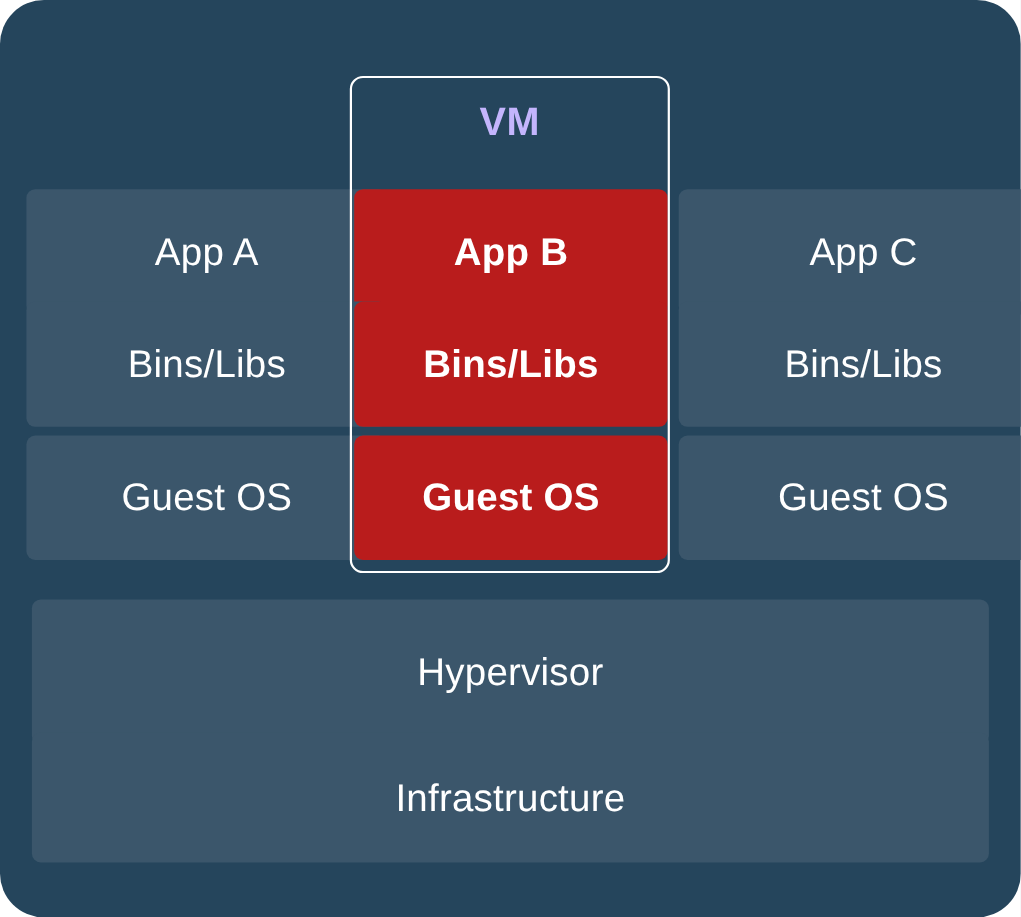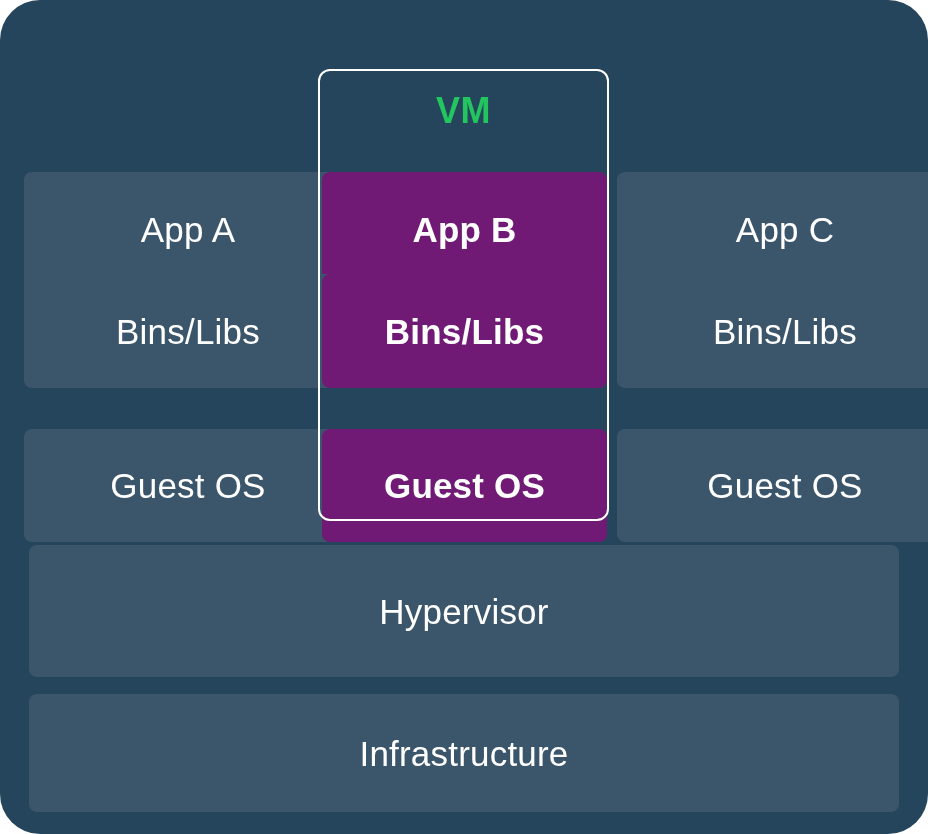--- a/index.html
+++ b/index.html
@@ -45,33 +45,33 @@
     font-size: 35px;
     font-weight: 400;
     letter-spacing: 0.2px;
     line-height: 1;
     white-space: nowrap;
   }
   .stack-box.side {
     background: #3b566b;
   }
   .stack-box.mid {
-    background: #701a75;
+    background: #b91c1c;
     font-weight: 700;
   }
 
   
   .col-left  { left: 24px;  width: 328px; }
   .col-mid   { left: 322px; width: 285px; }
   .col-right { left: 617px; width: 336px; }
 
   
   .row-app   { top: 172px; height: 114px; }
   .row-bins  { top: 274px; height: 114px; }
-  .row-guest { top: 429px; height: 113px; }
+  .row-guest { top: 396px; height: 113px; }
 
   
   #vm-frame {
     position: absolute;
     left: 318px;
     top: 69px;
     width: 291px;
     height: 452px;
     box-sizing: border-box;
     border: 2px solid #ffffff;
@@ -81,21 +81,21 @@
   }
   #vm-label {
     position: absolute;
     left: 318px;
     top: 69px;
     width: 291px;
     height: 84px;
     display: flex;
     align-items: center;
     justify-content: center;
-    color: #22c55e;
+    color: #c4b5fd;
     font-family: "Liberation Sans", sans-serif;
     font-size: 36px;
     font-weight: 700;
     letter-spacing: 0.5px;
     line-height: 1;
   }
 
   
   .full-bar {
     position: absolute;
@@ -109,21 +109,21 @@
     justify-content: center;
     color: #ffffff;
     font-family: "Liberation Sans", sans-serif;
     font-size: 35px;
     font-weight: 400;
     letter-spacing: 0.2px;
     line-height: 1;
     white-space: nowrap;
   }
   #bar-hypervisor     { top: 545px; height: 132px; }
-  #bar-infrastructure { top: 694px; height: 118px; }
+  #bar-infrastructure { top: 666px; height: 118px; }
 </style>
 </head>
 <body>
 
 <div id="canvas">
   <div id="panel">
 
     <div class="stack-box side col-left row-app">App A</div>
     <div class="stack-box mid col-mid row-app">App B</div>
     <div class="stack-box side col-right row-app">App C</div>

